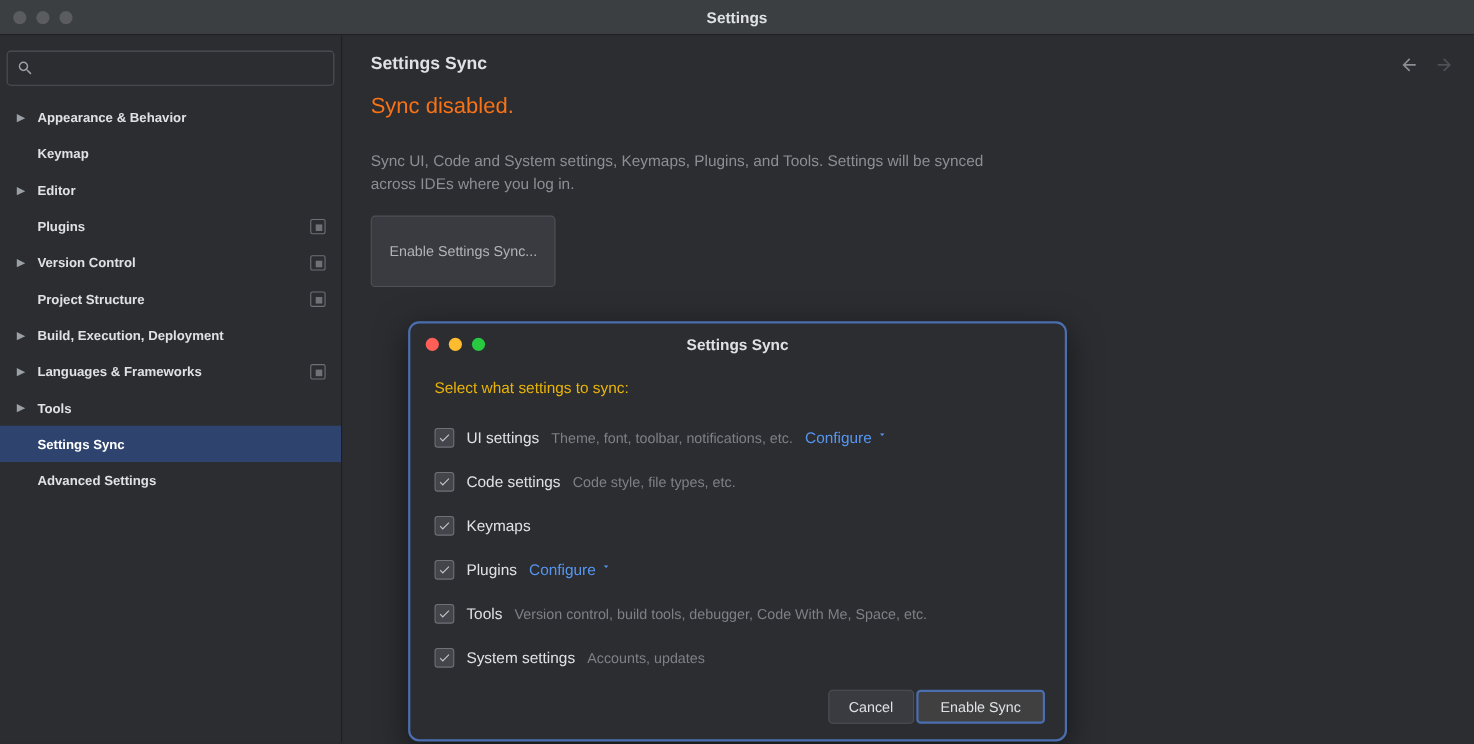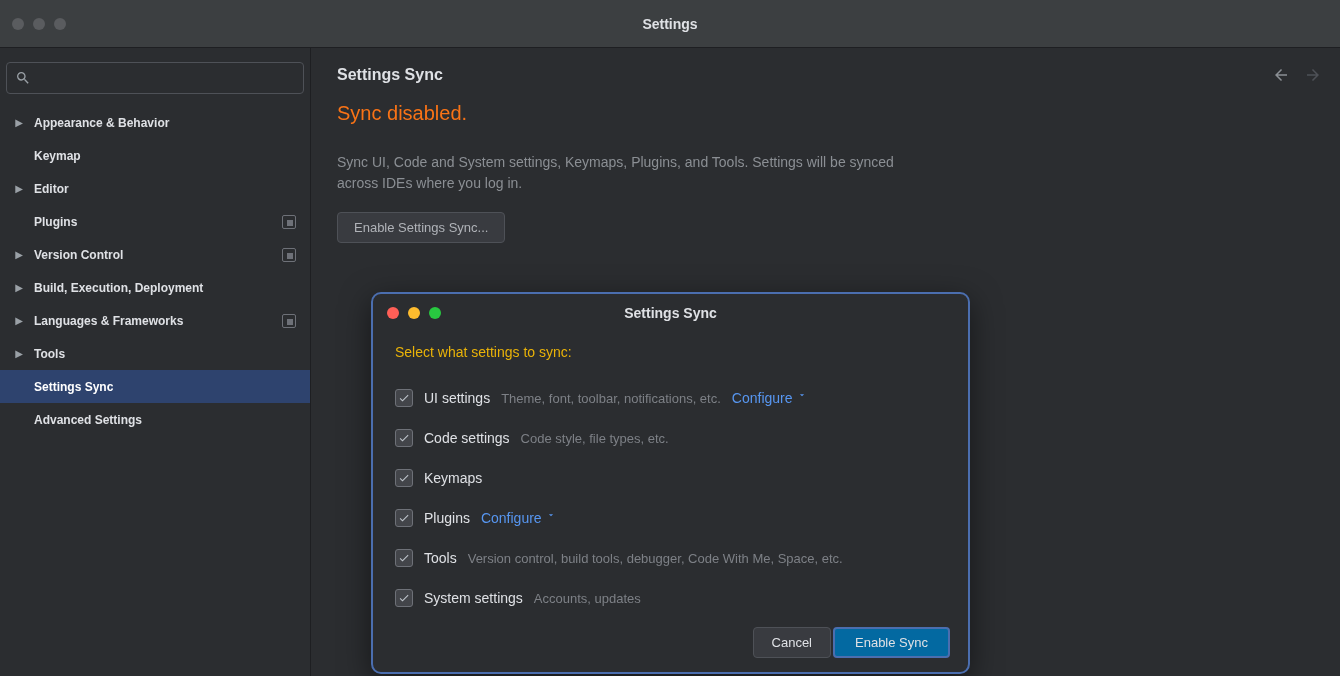--- a/index.html
+++ b/index.html
@@ -1,17 +1,17 @@
 <!DOCTYPE html>
 <html><head>
 <meta charset="utf-8">
 <style>
 *{box-sizing:border-box;margin:0;padding:0;font-family:-apple-system,BlinkMacSystemFont,"Segoe UI",sans-serif}
 body{background:#2b2d30;color:#dfe1e5;width:1340px;height:676px;overflow:hidden;font-size:13px}
-.titlebar{height:48px;display:flex;align-items:center;background:#3c3f41;border-bottom:1px solid #1e1f22;position:relative}
+.titlebar{height:32px;display:flex;align-items:center;background:#3c3f41;border-bottom:1px solid #1e1f22;position:relative}
 .traffic-lights{display:flex;gap:9px;margin-left:12px}
 .tl{width:12px;height:12px;border-radius:50%;background:#5a5c5f}
 .titlebar-title{position:absolute;left:50%;transform:translateX(-50%);color:#dfe1e5;font-weight:600;font-size:14px}
 .main{display:flex;height:643px}
 .sidebar{width:311px;background:#2b2d30;border-right:1px solid #1e1f22;padding-top:14px}
 .search-wrap{padding:0 6px 10px}
 .search{display:flex;align-items:center;background:#2b2d30;border:1px solid #4e5157;border-radius:4px;height:32px;padding:0 8px}
 .search svg{width:16px;height:16px;fill:#9aa0a6}
 .search input{flex:1;background:transparent;border:none;outline:none;color:#dfe1e5;margin-left:4px;font-size:13px}
 .tree{padding-top:2px}
@@ -20,21 +20,21 @@
 .tree-item.selected{background:#2e436e;color:#fff}
 .chevron{width:14px;display:inline-flex;justify-content:center;margin-right:8px;color:#9aa0a6;font-size:10px}
 .tree-label{font-weight:600;font-size:12px;color:#dfe1e5}
 .tree-item.selected .tree-label{color:#fff}
 .badge-ctx{position:absolute;right:14px;width:14px;height:14px;border:1px solid #6e7178;border-radius:2px}
 .badge-ctx::after{content:"";position:absolute;right:2px;bottom:2px;width:6px;height:6px;background:#6e7178}
 .content{flex:1;padding:18px 26px;position:relative}
 .heading{font-size:16px;font-weight:700;color:#dfe1e5;margin-bottom:18px}
 .status-line{font-size:20px;color:#f97316;margin-bottom:27px}
 .desc{font-size:14px;color:#8b8f94;line-height:1.5;max-width:560px;margin-bottom:18px}
-.btn-outline{background:#393b40;border:1px solid #4e5157;border-radius:4px;padding:7px 16px;color:#b0b3b8;font-size:13px;cursor:pointer}
+.btn-outline{background:#393b40;border:1px solid #4e5157;border-radius:4px;padding:24px 16px;color:#b0b3b8;font-size:13px;cursor:pointer}
 .nav-arrows{position:absolute;top:18px;right:18px;display:flex;gap:14px}
 .nav-arrow{width:18px;height:18px;display:flex;align-items:center;justify-content:center;color:#8b8f94;cursor:pointer}
 .nav-arrow.disabled{color:#4e5157}
 .dialog{position:absolute;left:371px;top:292px;width:599px;height:382px;background:#2b2d30;border:2px solid #4b6eaf;border-radius:10px;box-shadow:0 8px 30px rgba(0,0,0,0.5)}
 .dlg-titlebar{height:38px;display:flex;align-items:center;position:relative;padding-left:14px}
 .dlg-tl{display:flex;gap:9px}
 .dot{width:12px;height:12px;border-radius:50%}
 .dot.r{background:#ff5f57}
 .dot.y{background:#febc2e}
 .dot.g{background:#28c840}
@@ -44,21 +44,21 @@
 .opt-row{display:flex;align-items:center;height:40px;gap:11px}
 .chk{width:18px;height:18px;border:1px solid #6e7178;border-radius:3px;background:#43454a;display:flex;align-items:center;justify-content:center;cursor:pointer;flex-shrink:0}
 .chk svg{width:12px;height:12px}
 .opt-label{font-size:14px;color:#dfe1e5;flex-shrink:0}
 .opt-hint{font-size:13px;color:#7d8086}
 .configure-link{color:#5796f0;font-size:14px;cursor:pointer;display:inline-flex;gap:4px}
 .configure-link svg{width:10px;height:10px;fill:#5796f0}
 .dlg-footer{position:absolute;bottom:14px;right:18px;display:flex;gap:2px}
 .btn{border-radius:4px;padding:7px 18px;font-size:13px;cursor:pointer;border:1px solid transparent}
 .btn-secondary{background:#393b40;border-color:#4e5157;color:#dfe1e5}
-.btn-primary{background:#0369a1;border:2px solid #4b6eaf;color:#dfe1e5;padding:6px 20px}
+.btn-primary{background:#404040;border:2px solid #4b6eaf;color:#dfe1e5;padding:6px 20px}
 </style>
 </head>
 <body>
 
 <div class="titlebar">
   <div class="traffic-lights">
     <div class="tl"></div>
     <div class="tl"></div>
     <div class="tl"></div>
   </div>
@@ -89,20 +89,24 @@
         </div>
         <div class="tree-item child">
           <span class="tree-label">Plugins</span>
           <span class="badge-ctx"></span>
         </div>
         <div class="tree-item">
           <span class="chevron">▶</span>
           <span class="tree-label">Version Control</span>
           <span class="badge-ctx"></span>
         </div>
+        <div class="tree-item child">
+          <span class="tree-label">Project Structure</span>
+          <span class="badge-ctx"></span>
+        </div>
         <div class="tree-item">
           <span class="chevron">▶</span>
           <span class="tree-label">Build, Execution, Deployment</span>
         </div>
         <div class="tree-item">
           <span class="chevron">▶</span>
           <span class="tree-label">Languages &amp; Frameworks</span>
           <span class="badge-ctx"></span>
         </div>
         <div class="tree-item">

